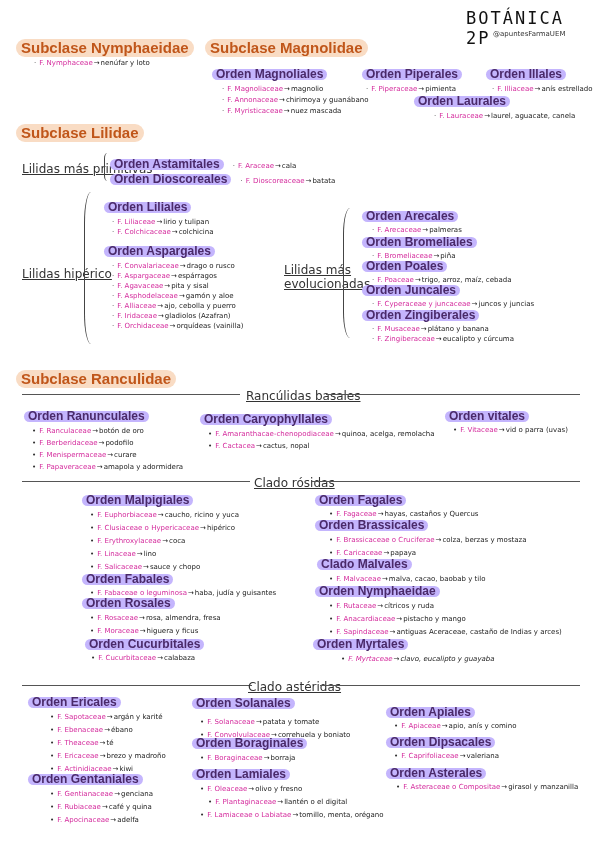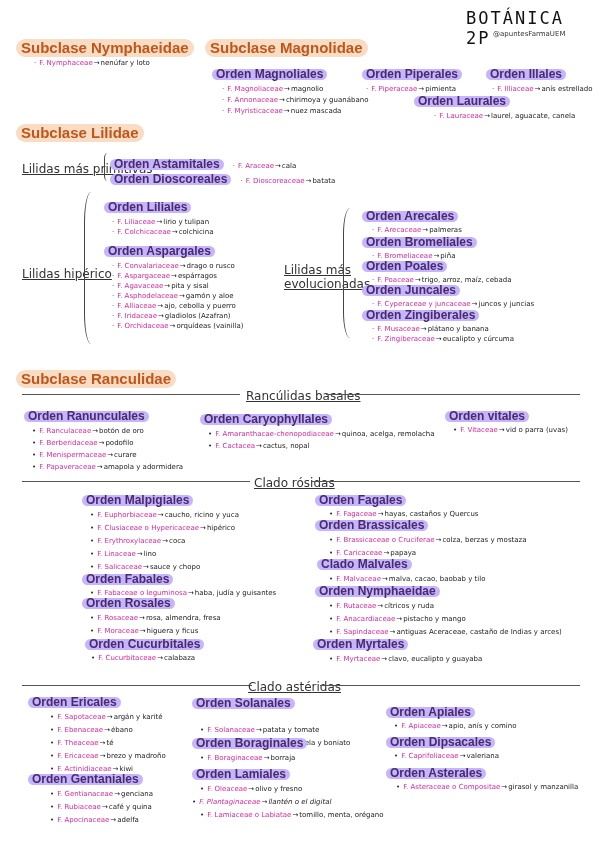--- a/index.html
+++ b/index.html
@@ -171,21 +171,21 @@
   <div class="item" style="margin-left:12px;margin-top:2px;"><span class="bul">•</span><span class="fam">F. Malvaceae</span><span class="arrow">→</span><span class="desc">malva, cacao, baobab y tilo</span></div>
 </div>
 <div class="abs" style="left:315px;top:580px;">
   <div class="orden">Orden Nymphaeidae</div>
   <div class="item" style="margin-left:14px;margin-top:2px;"><span class="bul">•</span><span class="fam">F. Rutaceae</span><span class="arrow">→</span><span class="desc">cítricos y ruda</span></div>
   <div class="item" style="margin-left:14px;margin-top:3px;"><span class="bul">•</span><span class="fam">F. Anacardiaceae</span><span class="arrow">→</span><span class="desc">pistacho y mango</span></div>
   <div class="item" style="margin-left:14px;margin-top:3px;"><span class="bul">•</span><span class="fam">F. Sapindaceae</span><span class="arrow">→</span><span class="desc">antiguas Aceraceae, castaño de Indias y arces)</span></div>
 </div>
 <div class="abs" style="left:313px;top:633px;">
   <div class="orden">Orden Myrtales</div>
-  <div class="item" style="margin-left:16px;margin-top:2px;"><span class="bul">•</span><span class="fam">F. Myrtaceae</span><span class="arrow">→</span><span class="desc">clavo, eucalipto y guayaba</span></div>
+  <div class="item" style="margin-left:28px;margin-top:2px;font-style:italic;"><span class="bul">•</span><span class="fam">F. Myrtaceae</span><span class="arrow">→</span><span class="desc">clavo, eucalipto y guayaba</span></div>
 </div>
 
 <div class="hline" style="left:22px;top:685px;width:230px;"></div>
 <div class="abs uline" style="left:248px;top:680px;">Clado astéridas</div>
 <div class="hline" style="left:320px;top:685px;width:260px;"></div>
 
 <div class="abs" style="left:28px;top:691px;">
   <div class="orden">Orden Ericales</div>
   <div class="item" style="margin-left:22px;margin-top:2px;"><span class="bul">•</span><span class="fam">F. Sapotaceae</span><span class="arrow">→</span><span class="desc">argán y karité</span></div>
   <div class="item" style="margin-left:22px;margin-top:3px;"><span class="bul">•</span><span class="fam">F. Ebenaceae</span><span class="arrow">→</span><span class="desc">ébano</span></div>
@@ -195,31 +195,31 @@
 </div>
 <div class="abs" style="left:28px;top:768px;">
   <div class="orden">Orden Gentaniales</div>
   <div class="item" style="margin-left:22px;margin-top:2px;"><span class="bul">•</span><span class="fam">F. Gentianaceae</span><span class="arrow">→</span><span class="desc">genciana</span></div>
   <div class="item" style="margin-left:22px;margin-top:3px;"><span class="bul">•</span><span class="fam">F. Rubiaceae</span><span class="arrow">→</span><span class="desc">café y quina</span></div>
   <div class="item" style="margin-left:22px;margin-top:3px;"><span class="bul">•</span><span class="fam">F. Apocinaceae</span><span class="arrow">→</span><span class="desc">adelfa</span></div>
 </div>
 
 <div class="abs" style="left:192px;top:692px;">
   <div class="orden">Orden Solanales</div>
-  <div class="item" style="margin-left:8px;margin-top:14px;"><span class="bul">•</span><span class="fam">F. Solanaceae</span><span class="arrow">→</span><span class="desc">patata y tomate</span></div>
+  <div class="item" style="margin-left:8px;margin-top:6px;"><span class="bul">•</span><span class="fam">F. Solanaceae</span><span class="arrow">→</span><span class="desc">patata y tomate</span></div>
   <div class="item" style="margin-left:8px;margin-top:3px;"><span class="bul">•</span><span class="fam">F. Convolvulaceae</span><span class="arrow">→</span><span class="desc">correhuela y boniato</span></div>
 </div>
 <div class="abs" style="left:192px;top:732px;">
   <div class="orden">Orden Boraginales</div>
   <div class="item" style="margin-left:8px;margin-top:2px;"><span class="bul">•</span><span class="fam">F. Boraginaceae</span><span class="arrow">→</span><span class="desc">borraja</span></div>
 </div>
 <div class="abs" style="left:192px;top:763px;">
   <div class="orden">Orden Lamiales</div>
   <div class="item" style="margin-left:8px;margin-top:2px;"><span class="bul">•</span><span class="fam">F. Oleaceae</span><span class="arrow">→</span><span class="desc">olivo y fresno</span></div>
-  <div class="item" style="margin-left:0;margin-top:3px;font-style:italic;"><span class="bul">•</span><span class="fam">F. Plantaginaceae</span><span class="arrow">→</span><span class="desc">llantén o el digital</span></div>
+  <div class="item" style="margin-left:16px;margin-top:3px;"><span class="bul">•</span><span class="fam">F. Plantaginaceae</span><span class="arrow">→</span><span class="desc">llantén o el digital</span></div>
   <div class="item" style="margin-left:8px;margin-top:3px;"><span class="bul">•</span><span class="fam">F. Lamiaceae o Labiatae</span><span class="arrow">→</span><span class="desc">tomillo, menta, orégano</span></div>
 </div>
 
 <div class="abs" style="left:386px;top:701px;">
   <div class="orden">Orden Apiales</div>
   <div class="item" style="margin-left:8px;margin-top:1px;"><span class="bul">•</span><span class="fam">F. Apiaceae</span><span class="arrow">→</span><span class="desc">apio, anís y comino</span></div>
 </div>
 <div class="abs" style="left:386px;top:731px;">
   <div class="orden">Orden Dipsacales</div>
   <div class="item" style="margin-left:8px;margin-top:1px;"><span class="bul">•</span><span class="fam">F. Caprifoliaceae</span><span class="arrow">→</span><span class="desc">valeriana</span></div>

